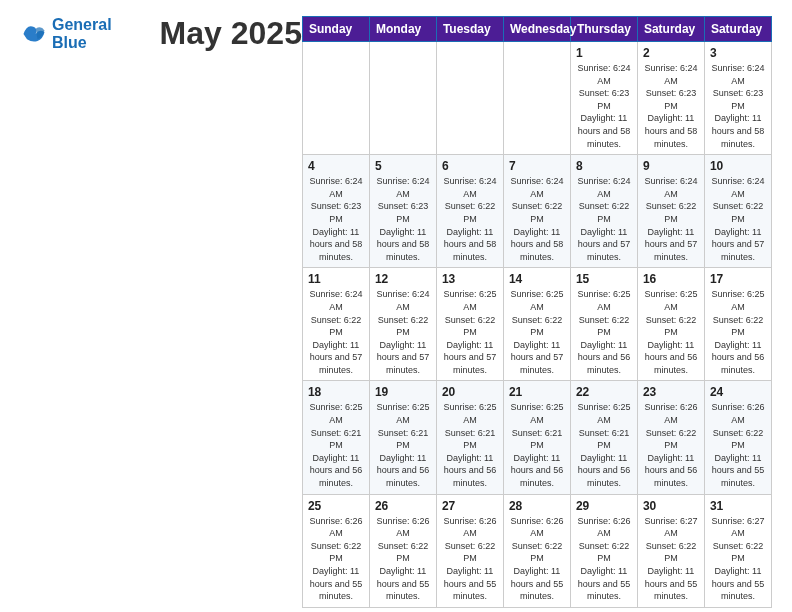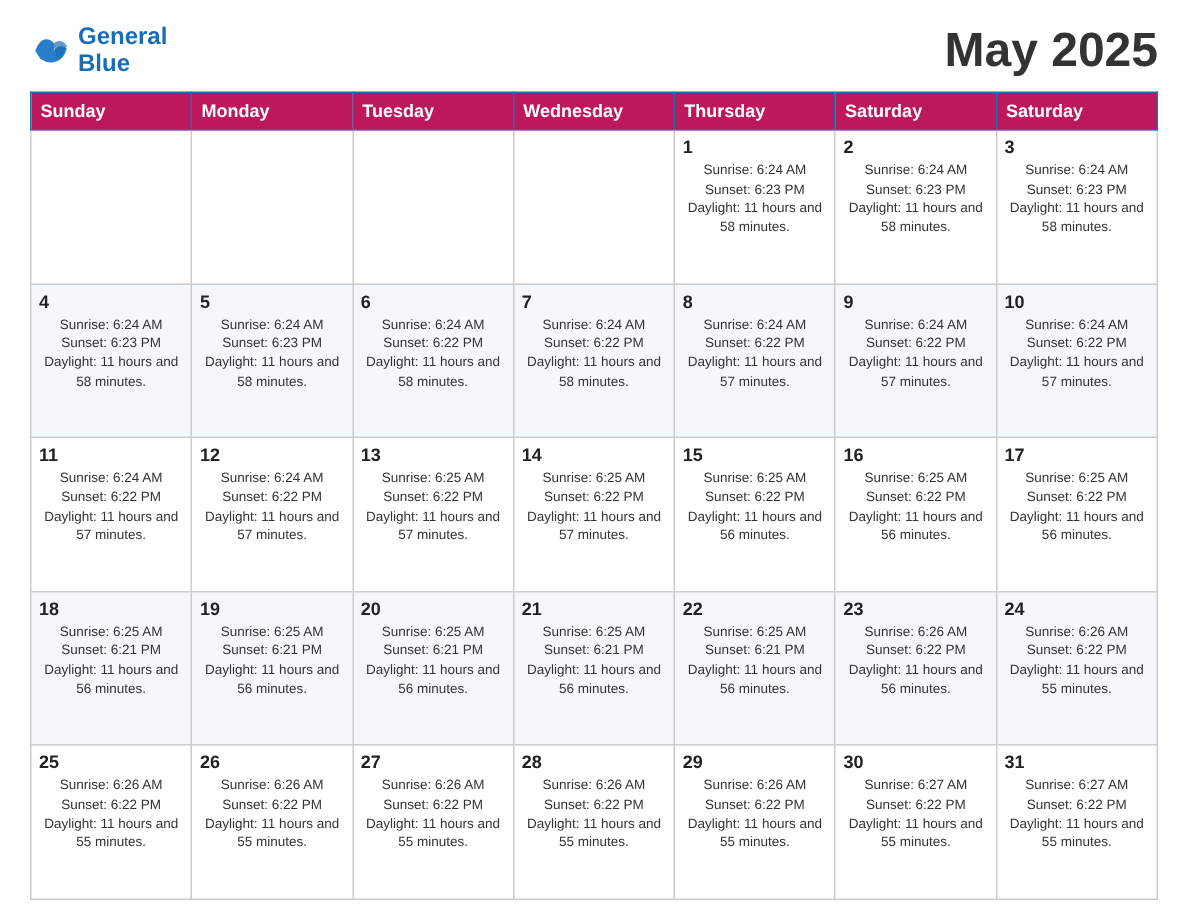--- a/index.html
+++ b/index.html
@@ -8,21 +8,21 @@
       background: #fff;
       width: 792px;
       height: 612px;
       overflow: hidden;
     }
     .page {
       width: 792px;
       height: 612px;
       padding: 16px 20px 12px 20px;
       display: flex;
-      flex-direction: column;
+      flex-direction: row;
     }
     .header {
       display: flex;
       justify-content: space-between;
       align-items: flex-start;
       margin-bottom: 10px;
     }
     .logo {
       display: flex;
       align-items: center;
@@ -56,21 +56,21 @@
       color: #555;
     }
     .calendar {
       flex: 1;
       border: 1px solid #ccc;
       border-collapse: collapse;
       width: 100%;
       table-layout: fixed;
     }
     .calendar th {
-      background-color: #be185d;
+      background-color: #4c1d95;
       color: #fff;
       font-size: 12px;
       font-weight: bold;
       padding: 5px 6px;
       text-align: left;
       border: 1px solid #1a6db5;
     }
     .calendar td {
       border: 1px solid #ccc;
       vertical-align: top;

